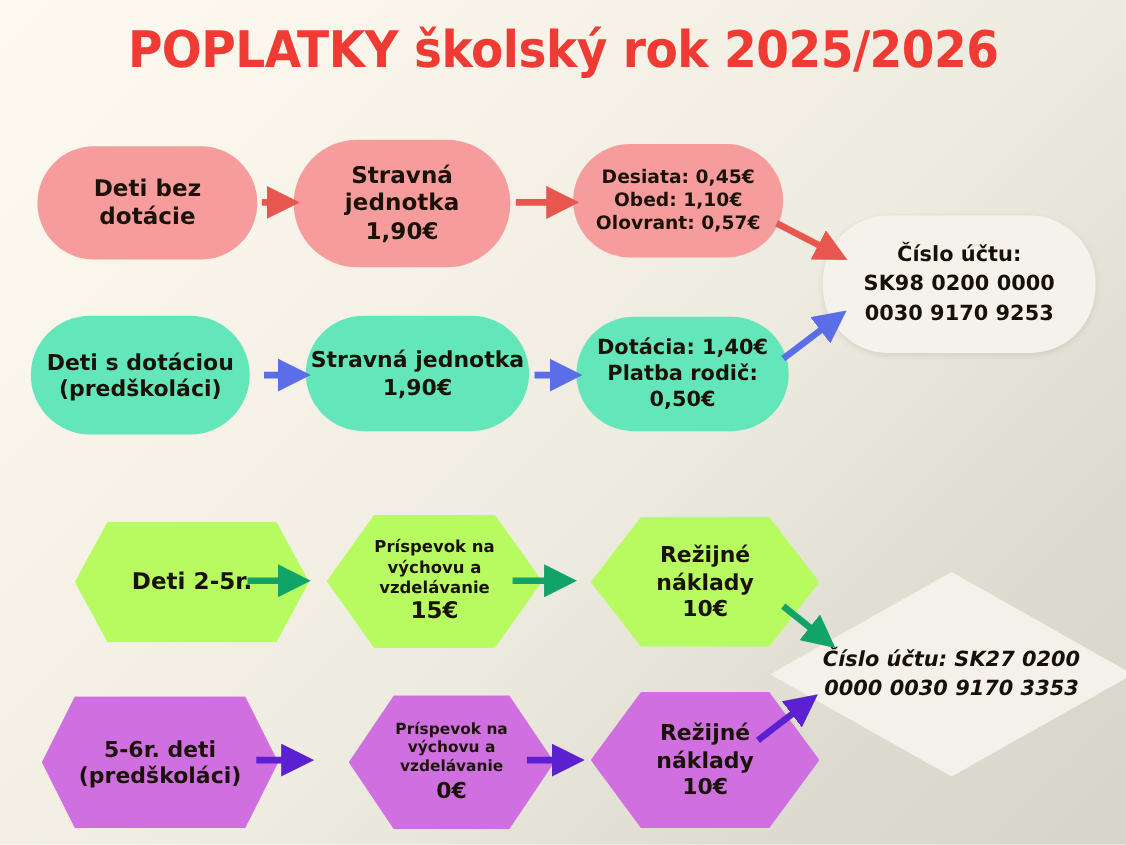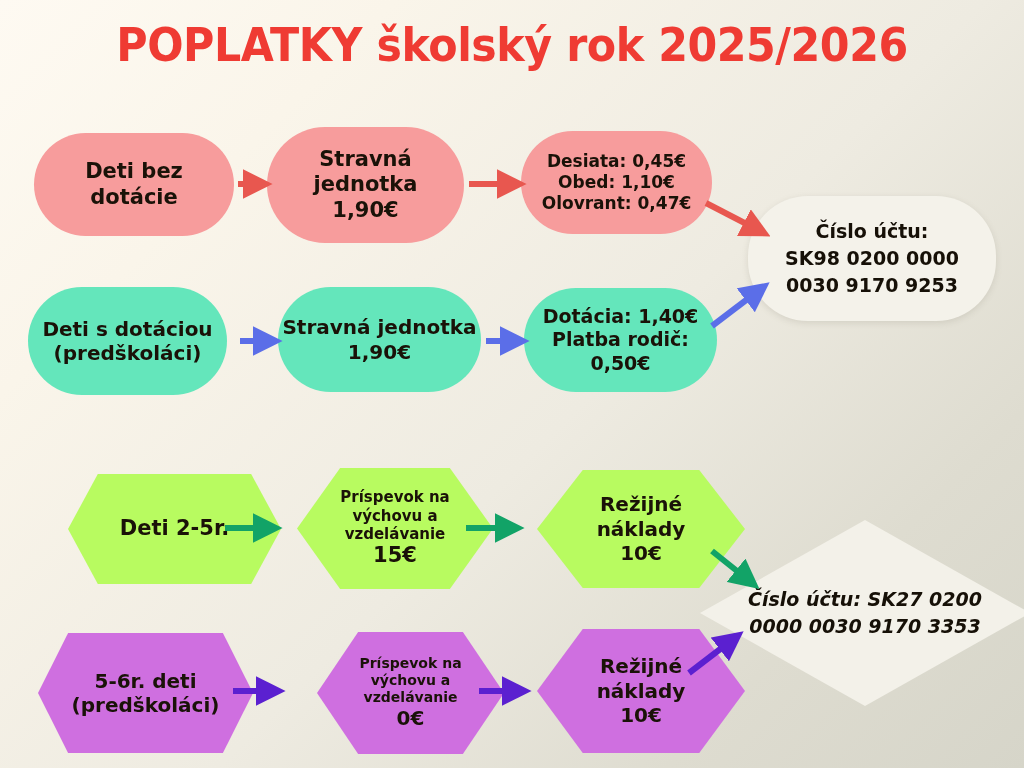--- a/index.html
+++ b/index.html
@@ -185,21 +185,21 @@
 
   <div class="node pill pink" style="left:267px; top:127px; width:197px; height:116px; font-size:21px;">
     <span class="line">Stravná</span>
     <span class="line">jednotka</span>
     <span class="line">1,90€</span>
   </div>
 
   <div class="node pill pink" style="left:521px; top:131px; width:191px; height:103px; font-size:17px;">
     <span class="line">Desiata: 0,45€</span>
     <span class="line">Obed: 1,10€</span>
-    <span class="line">Olovrant: 0,47€</span>
+    <span class="line">Olovrant: 0,57€</span>
   </div>
 
   <div class="node pill mint" style="left:28px; top:287px; width:199px; height:108px; font-size:20px;">
     <span class="line">Deti s dotáciou</span>
     <span class="line">(predškoláci)</span>
   </div>
 
   <div class="node pill mint" style="left:278px; top:287px; width:203px; height:105px; font-size:20px;">
     <span class="line">Stravná jednotka</span>
     <span class="line">1,90€</span>

